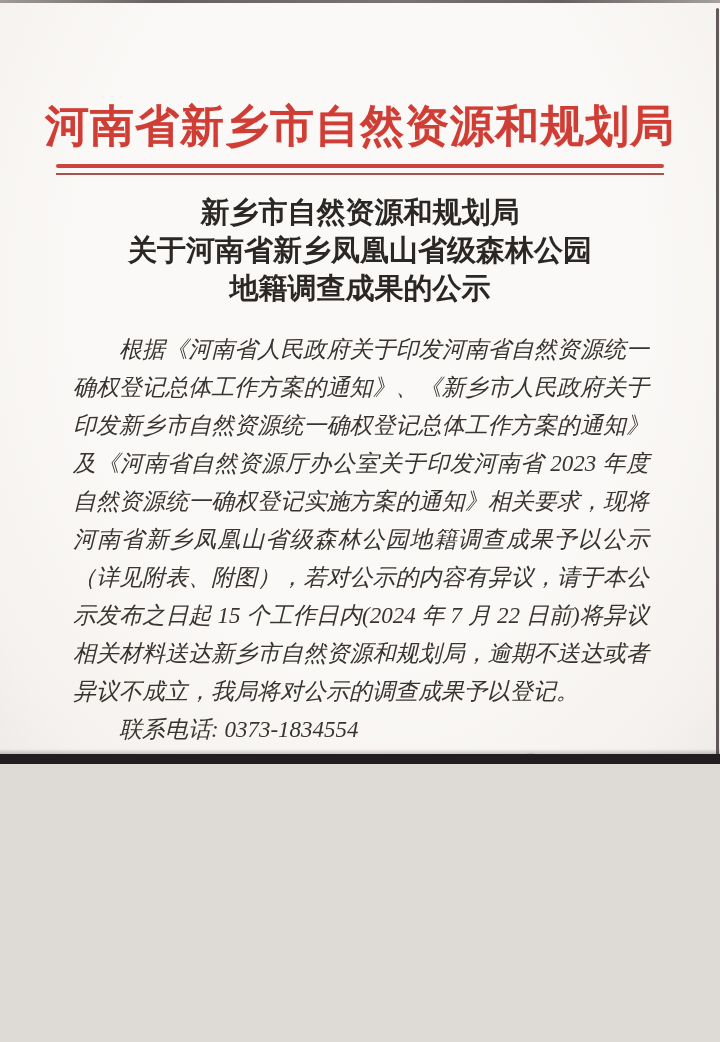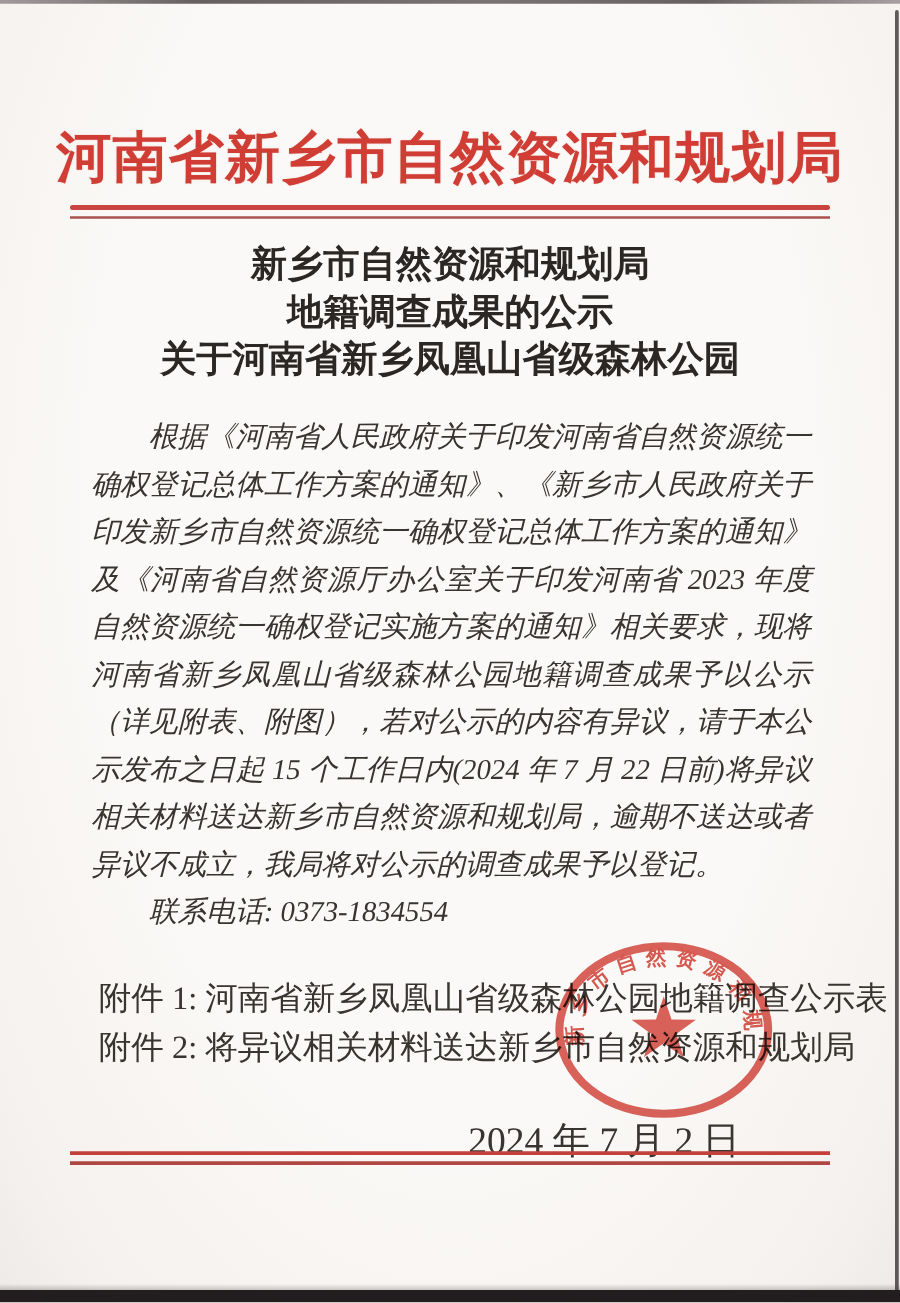--- a/index.html
+++ b/index.html
@@ -3,21 +3,21 @@
 <meta charset="utf-8">
 <style>
   html, body {
     margin: 0;
     padding: 0;
     background: #dedad6;
   }
   .page {
     position: relative;
     width: 720px;
-    height: 1042px;
+    height: 764px;
     margin: 0 auto;
     overflow: hidden;
     background:
       radial-gradient(ellipse at 50% 38%, #fbf9f7 55%, #f4f1ee 88%, #edeae7 100%);
     font-family: "Liberation Serif", "DejaVu Serif", serif;
   }
 
   
   .top-edge {
     position: absolute; top: 0; left: 0; width: 100%; height: 3px;
@@ -109,22 +109,22 @@
   <div class="top-edge"></div>
   <div class="right-edge"></div>
 
   <div class="agency-title">河南省新乡市自然资源和规划局</div>
 
   <div class="rule lh-rule-1"></div>
   <div class="rule lh-rule-2"></div>
 
   <div class="doc-title">
     <div>新乡市自然资源和规划局</div>
+    <div>关于河南省新乡凤凰山省级森林公园</div>
     <div>地籍调查成果的公示</div>
-    <div>关于河南省新乡凤凰山省级森林公园</div>
   </div>
 
   <div class="body-text">
     <p>根据《河南省人民政府关于印发河南省自然资源统一确权登记总体工作方案的通知》、《新乡市人民政府关于印发新乡市自然资源统一确权登记总体工作方案的通知》及《河南省自然资源厅办公室关于印发河南省 2023 年度自然资源统一确权登记实施方案的通知》相关要求，现将河南省新乡凤凰山省级森林公园地籍调查成果予以公示（详见附表、附图），若对公示的内容有异议，请于本公示发布之日起 15 个工作日内(2024 年 7 月 22 日前)将异议相关材料送达新乡市自然资源和规划局，逾期不送达或者异议不成立，我局将对公示的调查成果予以登记。</p>
     <p>联系电话: 0373-1834554</p>
   </div>
 
   <div class="attachments">
     <div>附件 1: 河南省新乡凤凰山省级森林公园地籍调查公示表</div>
     <div>附件 2: 将异议相关材料送达新乡市自然资源和规划局</div>

